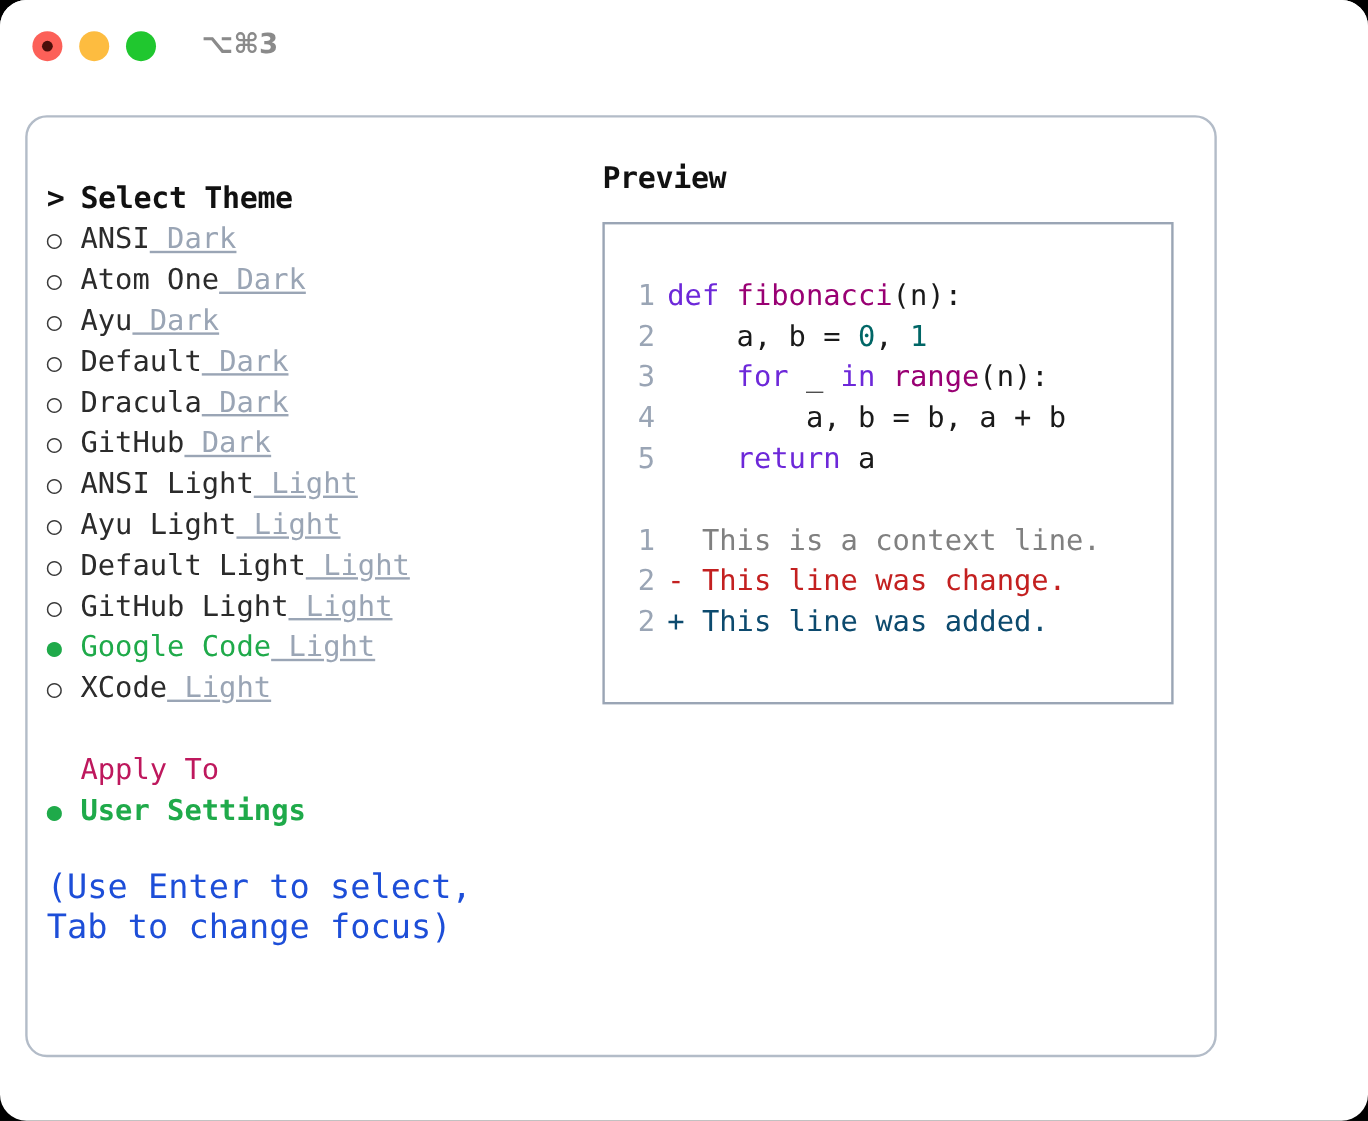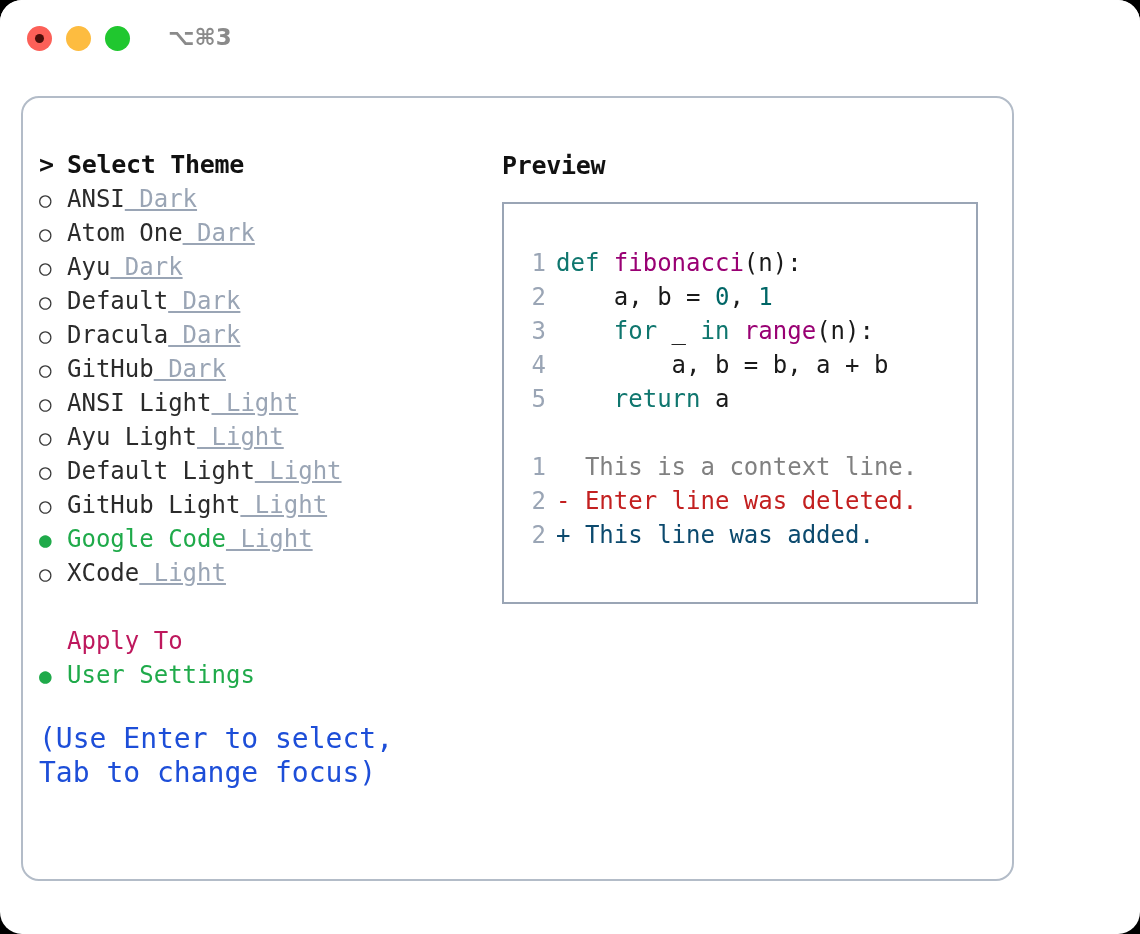--- a/index.html
+++ b/index.html
@@ -125,36 +125,36 @@
   .spacer-row { height: 34px; }
 
   #apply-to-header {
     font-size: 24px;
     color: #be185d;
     height: 34px;
     line-height: 34px;
     white-space: pre;
     padding-left: 28px;
   }
-  .apply-name { color: #2b2b2b; }
+  .apply-name { color: #2b2b2b; font-weight: bold; }
   .apply-name.selected { color: #1faa4a; }
 
   #hint-text {
     margin-top: 30px;
     font-size: 28px;
     line-height: 34px;
     color: #1d4ed8;
     width: 410px;
   }
 
   
   #preview-column {
     position: absolute;
     left: 479px;
-    top: 51px;
+    top: 34px;
     width: 490px;
   }
   #preview-header {
     font-size: 25px;
     font-weight: 700;
     color: #111111;
     letter-spacing: -0.3px;
     height: 34px;
     line-height: 34px;
   }
@@ -173,21 +173,21 @@
     line-height: 34px;
     white-space: pre;
   }
   .ln {
     display: inline-block;
     width: 28px;
     text-align: right;
     color: #9aa5b5;
     margin-right: 10px;
   }
-  .tok-kw   { color: #0f766e; }
+  .tok-kw   { color: #6d28d9; }
   .tok-fn   { color: #990073; }
   .tok-num  { color: #006666; }
   .tok-pl   { color: #1a1a1a; }
   .blank-code-line { height: 34px; }
   .diff-ctx { color: #808080; }
   .diff-del { color: #c32020; }
   .diff-add { color: #0c4a6e; }
 </style>
 </head>
 <body>
@@ -242,20 +242,20 @@
         <div id="code-block">
             <div class="code-line"><span class="ln">1</span><span class="tok-kw">def </span><span class="tok-fn">fibonacci</span><span class="tok-pl">(n):</span></div>
             <div class="code-line"><span class="ln">2</span><span class="tok-pl">    a, b = </span><span class="tok-num">0</span><span class="tok-pl">, </span><span class="tok-num">1</span></div>
             <div class="code-line"><span class="ln">3</span><span class="tok-pl">    </span><span class="tok-kw">for</span><span class="tok-pl"> _ </span><span class="tok-kw">in</span><span class="tok-pl"> </span><span class="tok-fn">range</span><span class="tok-pl">(n):</span></div>
             <div class="code-line"><span class="ln">4</span><span class="tok-pl">        a, b = b, a + b</span></div>
             <div class="code-line"><span class="ln">5</span><span class="tok-pl">    </span><span class="tok-kw">return</span><span class="tok-pl"> a</span></div>
           </div>
         <div class="blank-code-line"></div>
         <div id="diff-block">
             <div class="code-line"><span class="ln">1</span><span class="diff-ctx">  This is a context line.</span></div>
-            <div class="code-line"><span class="ln">2</span><span class="diff-del">- Enter line was deleted.</span></div>
+            <div class="code-line"><span class="ln">2</span><span class="diff-del">- This line was change.</span></div>
             <div class="code-line"><span class="ln">2</span><span class="diff-add">+ This line was added.</span></div>
           </div>
       </div>
     </div>
 
   </div>
 </div>
 
 </body></html>

